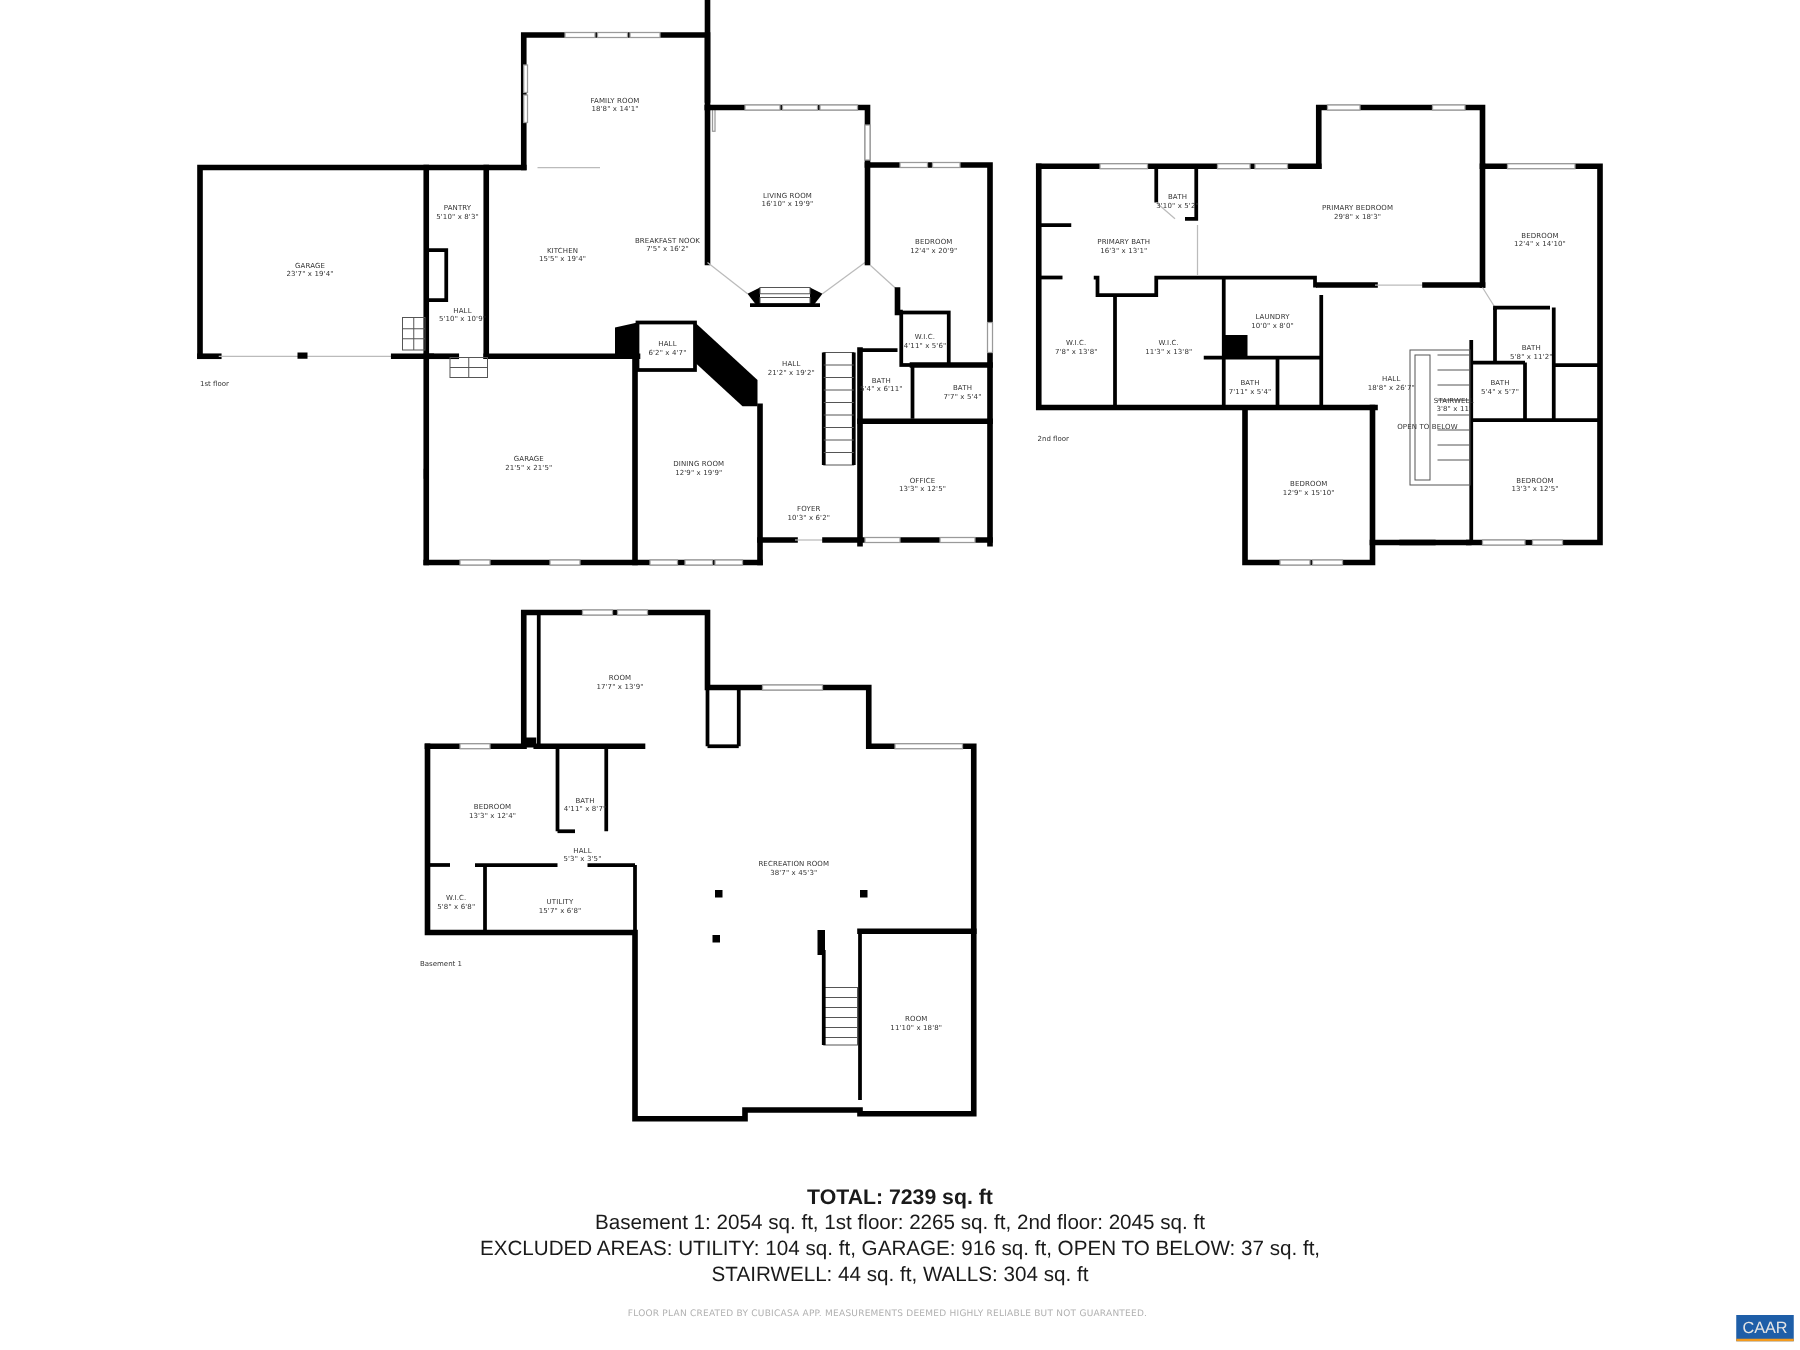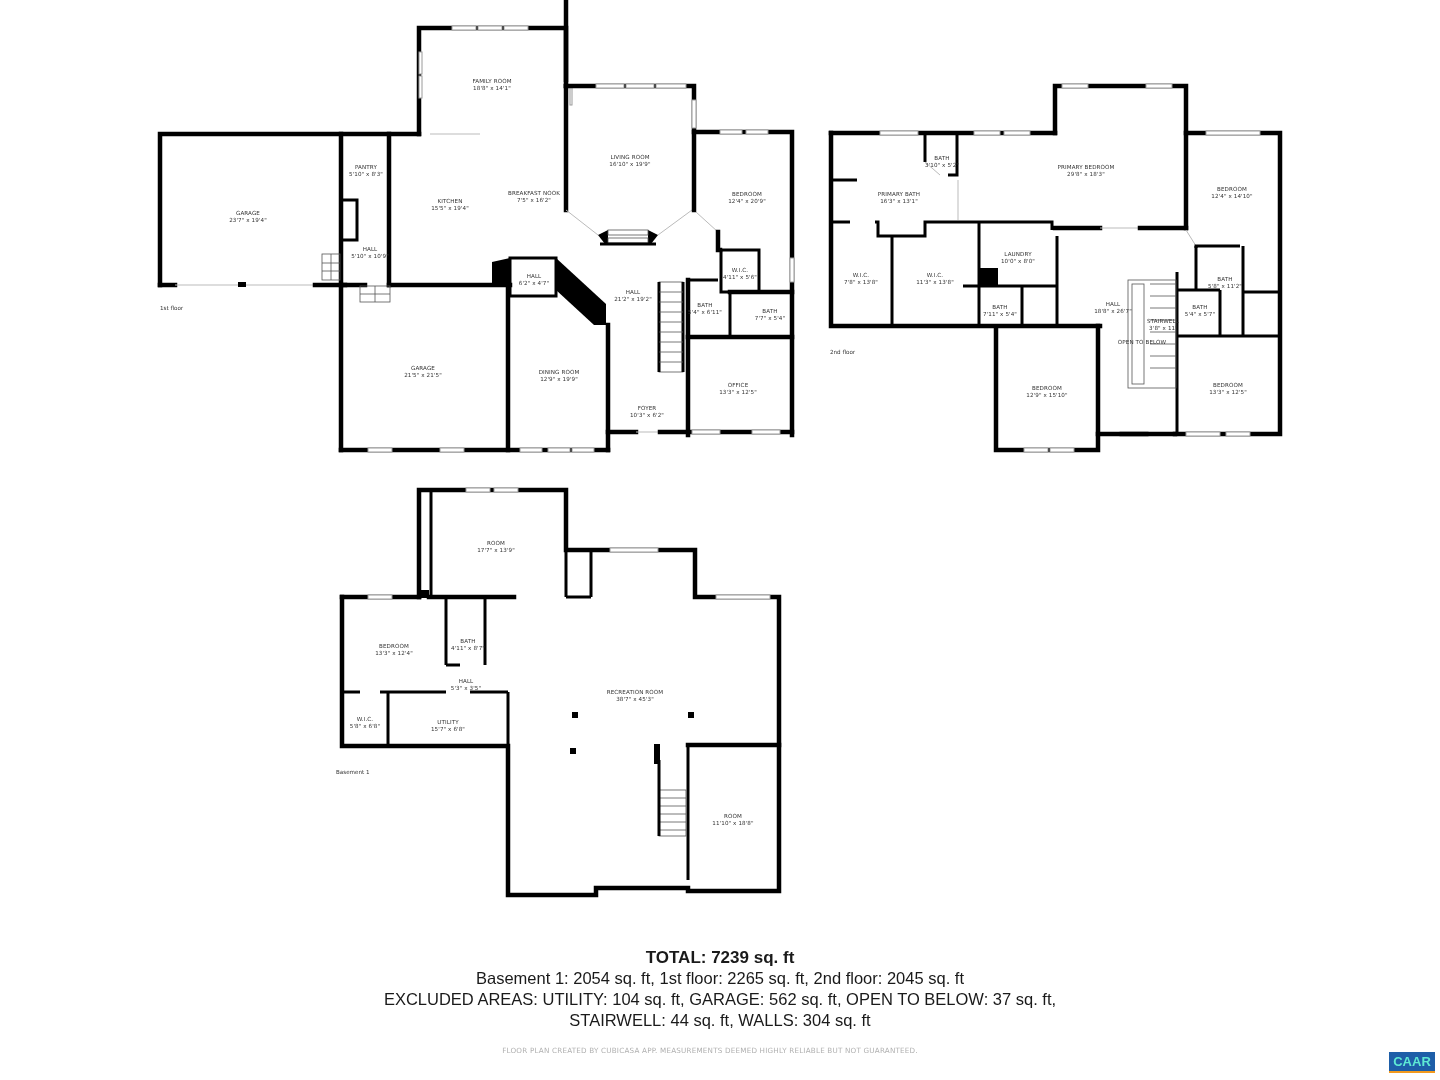--- a/index.html
+++ b/index.html
@@ -15,21 +15,21 @@
   .room-label .nm { display: block; text-transform: uppercase; }
   .room-label .dim { display: block; }
   .floor-label { position: absolute; font-size: 5.6px; color: #333; }
   .summary { position: absolute; left: 0; width: 1440px; text-align: center; color: #1a1a1a; font-family: "Liberation Sans", "DejaVu Sans", sans-serif; }
   .summary-total { top: 948px; font-size: 17px; font-weight: bold; }
   .summary-line { font-size: 16.5px; }
   .summary-l1 { top: 969px; }
   .summary-l2 { top: 990px; }
   .summary-l3 { top: 1011px; }
   .disclaimer { position: absolute; top: 1046px; left: 0; width: 1420px; text-align: center; font-size: 7.2px; color: #b0b0b0; letter-spacing: 0.2px; }
-  .caar { position: absolute; left: 1389px; top: 1052px; width: 46px; height: 21px; background: #1e5ea8; color: #5eead4; font-family: "Liberation Sans", sans-serif; font-weight: bold; font-size: 13px; line-height: 19px; text-align: center; border-bottom: 2.5px solid #f39a1e; box-sizing: border-box; }
+  .caar { position: absolute; left: 1389px; top: 1052px; width: 46px; height: 21px; background: #1e5ea8; color: #e5e5e5; font-family: "Liberation Sans", sans-serif; font-weight: normal; font-size: 13px; line-height: 19px; text-align: center; border-bottom: 2.5px solid #f39a1e; box-sizing: border-box; }
 </style>
 </head>
 <body>
 
 <svg id="plan" viewBox="0 0 1440 1080" xmlns="http://www.w3.org/2000/svg">
 
   <g>
 
     <polyline class="wall" points="160,285 160,134 419,134"></polyline>
     <line class="wall" x1="160" y1="285" x2="175" y2="285"></line>
@@ -383,16 +383,16 @@
     <span class="dim">15'7" x 6'8"</span>
   </div>
 <div class="room-label" style="left:733px;top:813px">
     <span class="nm">ROOM</span>
     <span class="dim">11'10" x 18'8"</span>
   </div>
 <div class="floor-label" style="left:336px;top:769px">Basement 1</div>
 
 <div class="summary summary-total">TOTAL: 7239 sq. ft</div>
 <div class="summary summary-line summary-l1">Basement 1: 2054 sq. ft, 1st floor: 2265 sq. ft, 2nd floor: 2045 sq. ft</div>
-<div class="summary summary-line summary-l2">EXCLUDED AREAS: UTILITY: 104 sq. ft, GARAGE: 562 sq. ft, OPEN TO BELOW: 37 sq. ft,</div>
+<div class="summary summary-line summary-l2">EXCLUDED AREAS: UTILITY: 104 sq. ft, GARAGE: 916 sq. ft, OPEN TO BELOW: 37 sq. ft,</div>
 <div class="summary summary-line summary-l3">STAIRWELL: 44 sq. ft, WALLS: 304 sq. ft</div>
 <div class="disclaimer">FLOOR PLAN CREATED BY CUBICASA APP. MEASUREMENTS DEEMED HIGHLY RELIABLE BUT NOT GUARANTEED.</div>
 <div class="caar">CAAR</div>
 
 </body></html>

